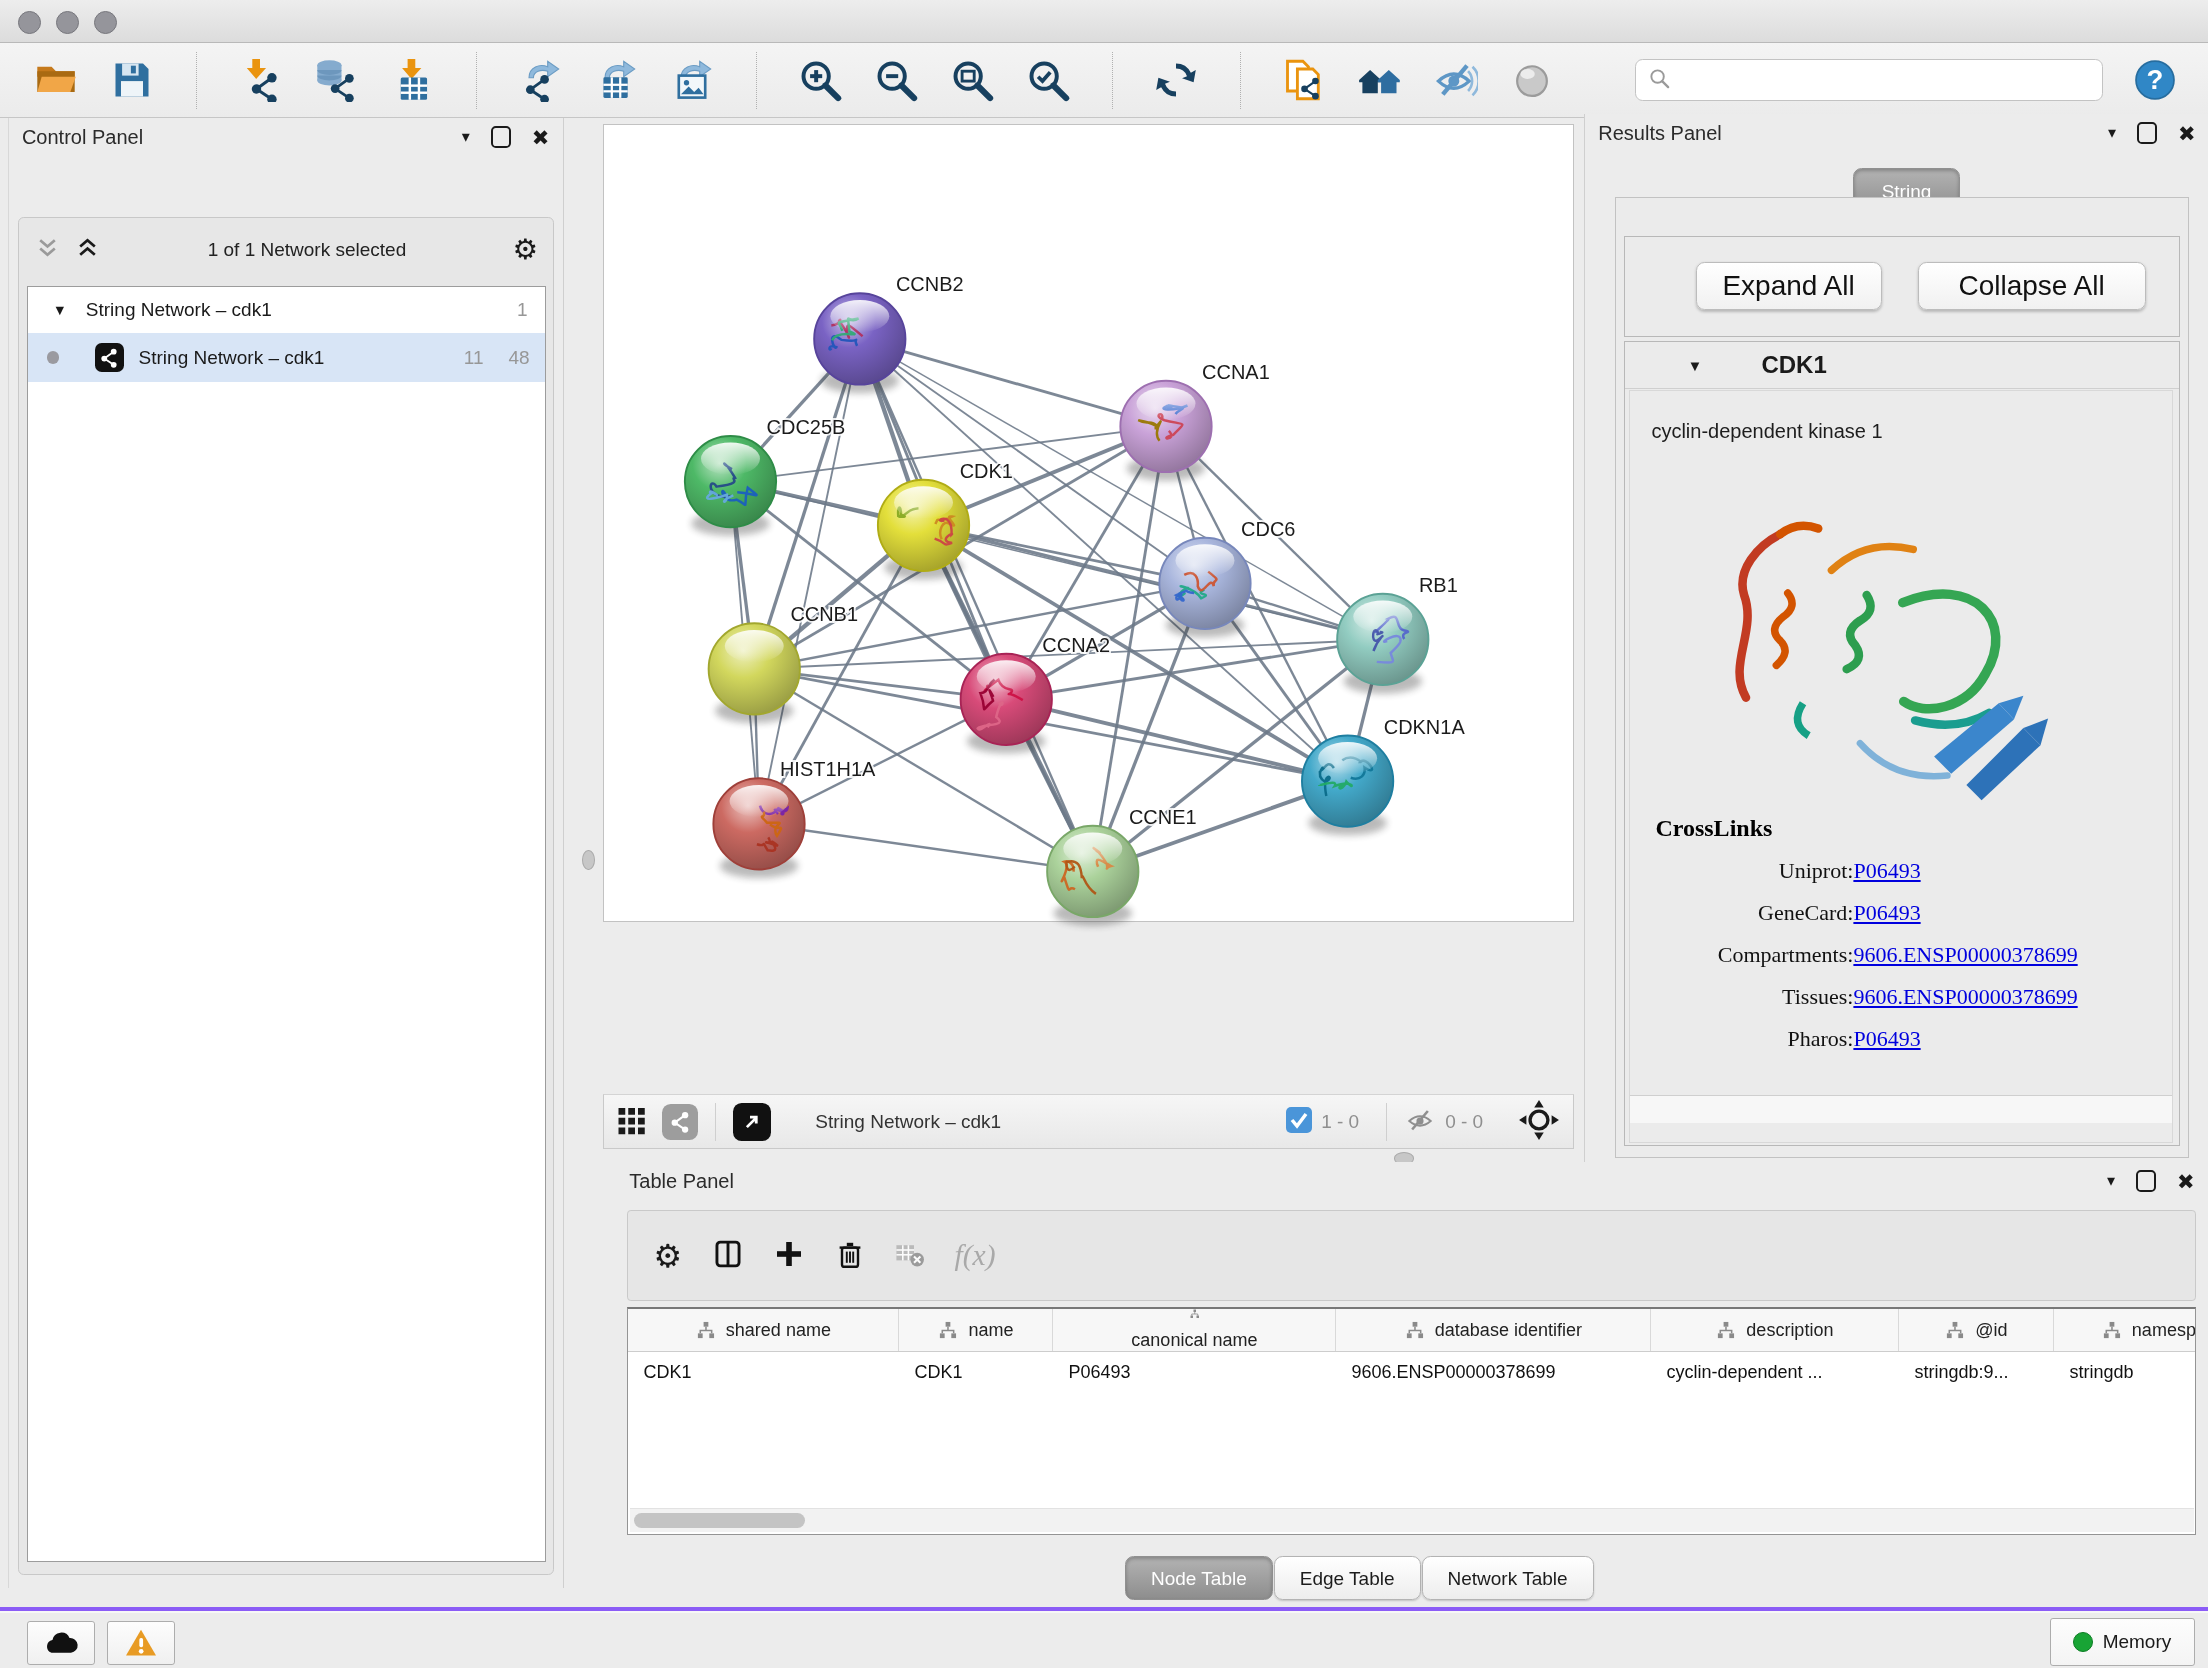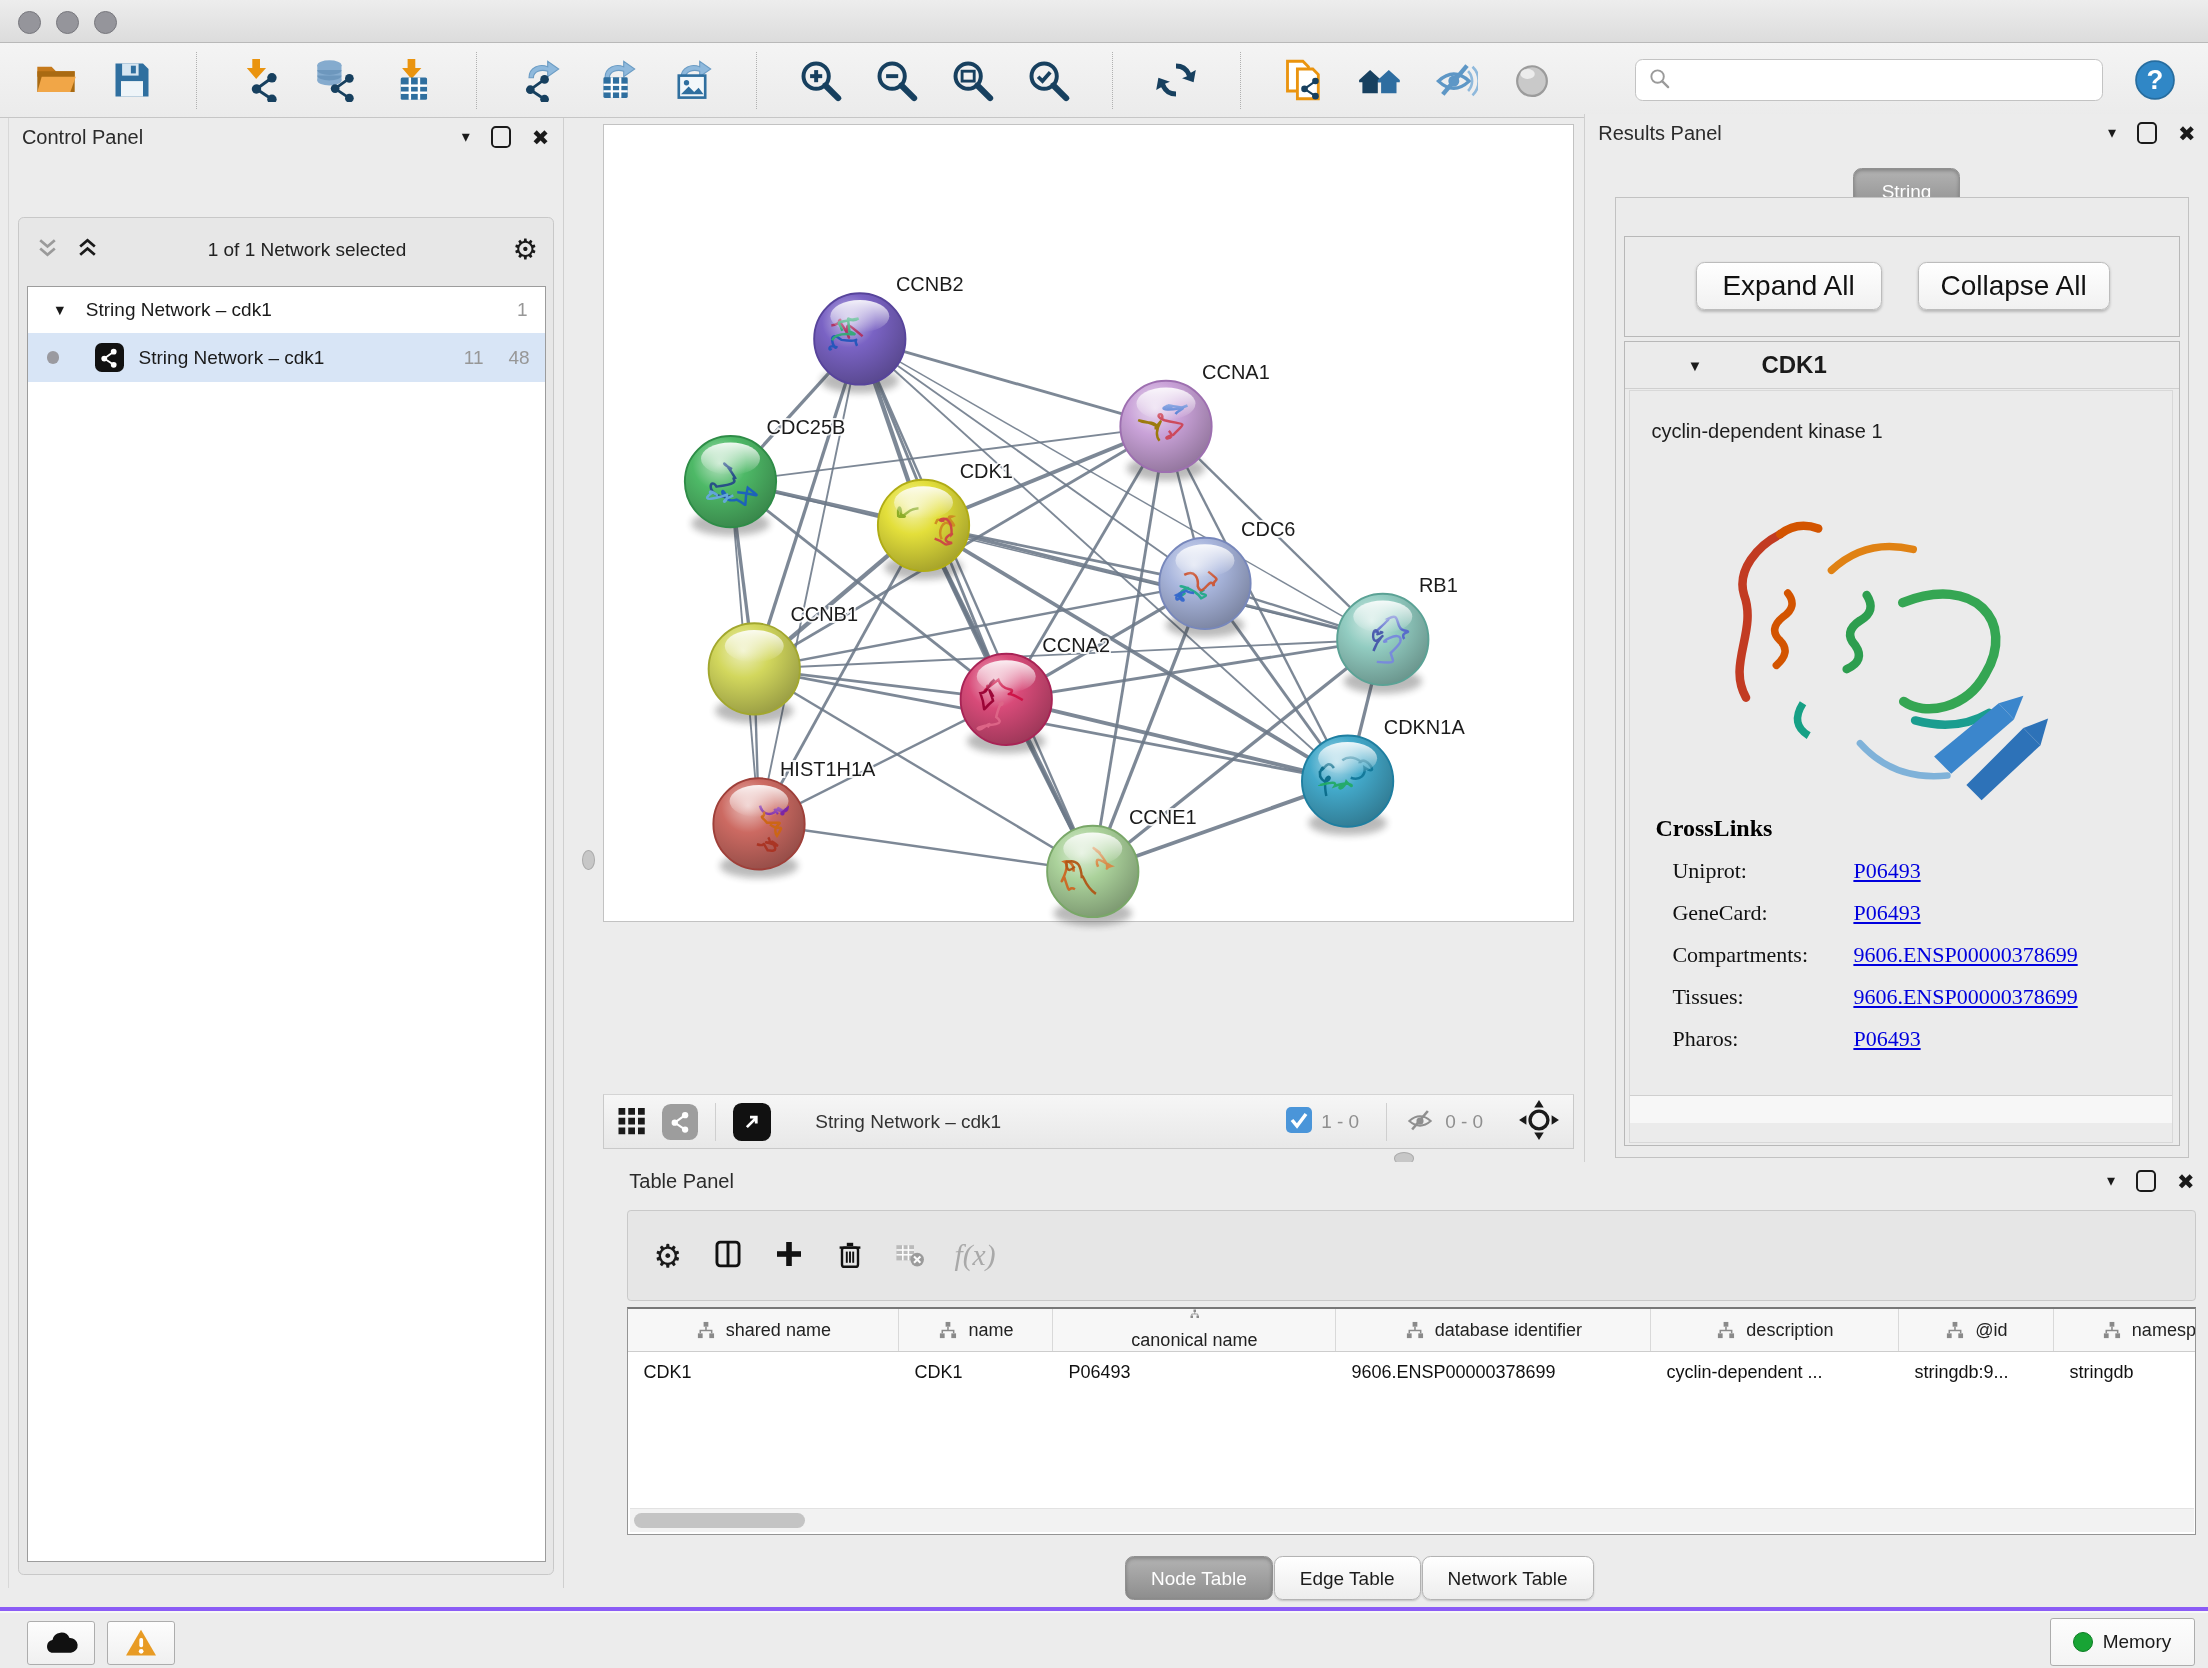--- a/index.html
+++ b/index.html
@@ -66,32 +66,32 @@
   .nt-sep{width:0;height:38px;border-left:1.4px solid #cfcfcf;margin:0 17px;}
   #nt-title{font-size:19px;color:#333;margin-left:44px;}
   .nt-count{font-size:19px;color:#8f8f8f;margin:0 9.5px;}
   
   #results{left:1584px;top:114px;width:625px;height:1069px;background:#ececec;border-left:1px solid #cfcfcf;box-sizing:border-box;}
   #string-tab{position:absolute;left:268px;top:54px;width:107px;height:46px;line-height:46px;padding:0;}
   #res-box{position:absolute;left:30px;top:83px;width:574px;height:961px;background:#ebebeb;
     border:1.4px solid #c2c2c2;box-sizing:border-box;}
   #res-buttons{position:absolute;left:7.6px;top:38px;width:556px;height:101px;border:1.4px solid #b8b8b8;box-sizing:border-box;}
   #expand-btn{position:absolute;left:71px;top:25px;width:186px;height:48px;}
-  #collapse-btn{position:absolute;left:293px;top:25px;width:192px;height:48px;}
+  #collapse-btn{position:absolute;left:293px;top:25px;width:228px;height:48px;}
   #res-section{position:absolute;left:7.6px;top:143px;width:556px;height:805px;border:1.4px solid #b8b8b8;box-sizing:border-box;}
   #res-sec-header{height:46px;border-bottom:1px solid #cfcfcf;display:flex;align-items:center;}
   #res-gene{font-size:24px;font-weight:bold;margin-left:59px;}
   #res-content{position:absolute;left:4.8px;top:48px;width:544px;height:753px;border:1px solid #d8d8d8;
     background:#ebebeb;box-sizing:border-box;}
   #res-desc{position:absolute;left:21px;top:28.5px;font-size:20px;color:#1d1d1d;}
   #protein-img{position:absolute;left:59px;top:88px;}
   #xl{position:absolute;left:25px;top:424px;font-family:"Liberation Serif","DejaVu Serif",serif;}
   #xl-title{font-size:24px;font-weight:bold;color:#000;}
   .xl-row{display:flex;margin-top:16px;font-size:22px;}
-  .xl-label{width:181px;color:#111;margin-left:17px;}
+  .xl-label{width:181px;color:#111;margin-left:17px;text-align:right;}
   .xl-link{color:#0000de;text-decoration:underline;cursor:pointer;}
   #res-strip{position:absolute;left:0;right:0;top:704px;height:27px;background:#f7f7f7;border-top:1px solid #cfcfcf;}
   
   #table-panel{left:616px;top:1162px;width:1592px;height:441px;background:#ececec;}
   #tp-toolbar{position:absolute;left:11.4px;top:48px;width:1569px;height:91px;background:#e6e6e6;
     border:1px solid #c9c9c9;border-radius:3.8px;display:flex;align-items:center;gap:28.5px;padding-left:25px;box-sizing:border-box;}
   #tp-table{position:absolute;left:11.4px;top:145px;width:1569px;height:228px;background:#fff;
     border:1.4px solid #949494;border-top:2.4px solid #787878;box-sizing:border-box;overflow:hidden;}
   #tbl-header{display:flex;height:42px;background:#f7f7f7;border-bottom:1.4px solid #cdcdcd;}
   .th{display:flex;align-items:center;justify-content:center;gap:11px;border-right:1px solid #d9d9d9;

